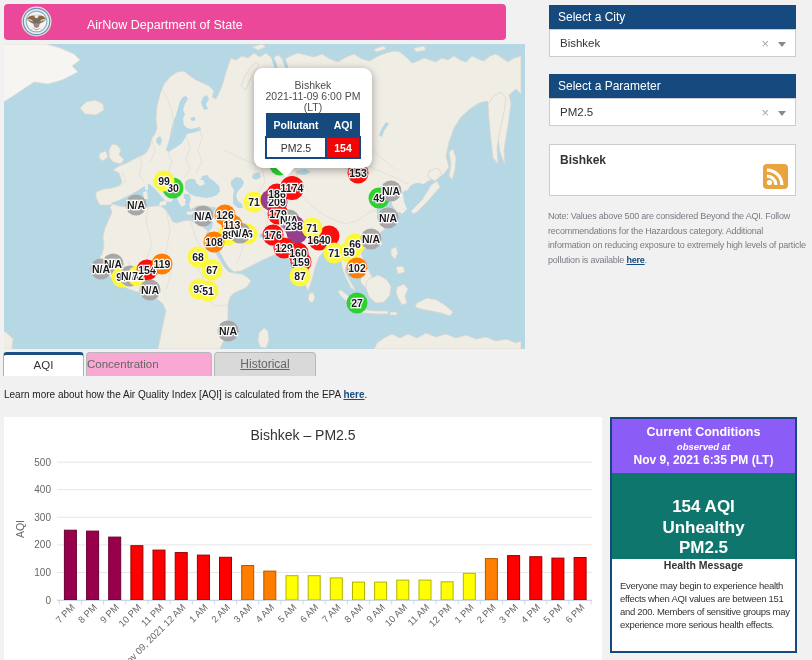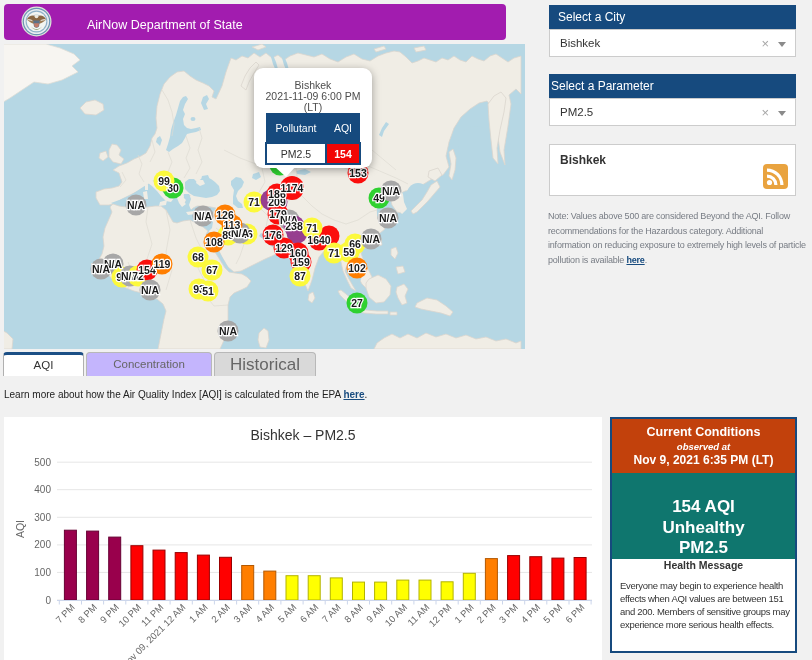--- a/index.html
+++ b/index.html
@@ -2,21 +2,21 @@
 <html><head><meta charset="utf-8">
 <style>
 * { margin:0; padding:0; box-sizing:border-box; }
 html,body { width:812px; height:660px; background:#f1f1f1; font-family:"Liberation Sans", sans-serif; overflow:hidden; }
 .abs { position:absolute; }
 .navyhead { background:#164a7e; color:#fff; font-weight:normal; font-size:12px; }
 </style></head>
 <body>
 <div class="abs" style="left:0;top:0;width:812px;height:660px;position:relative;">
 
-<div class="abs" style="left:4px;top:4px;width:502px;height:36px;background:#a21caf;border-radius:4px;">
+<div class="abs" style="left:4px;top:4px;width:502px;height:36px;background:#ec4899;border-radius:4px;">
   <span style="position:absolute;left:83px;top:14px;color:#fff;font-size:12.5px;">AirNow Department of State</span>
 </div>
 <svg width="31" height="31" viewBox="0 0 31 31" style="position:absolute;left:21px;top:6px">
 <circle cx="15.5" cy="15.5" r="15" fill="#dfe5da"></circle>
 <circle cx="15.5" cy="15.5" r="13.8" fill="#6c93b4"></circle>
 <circle cx="15.5" cy="15.5" r="12.6" fill="#e9edf1"></circle>
 <circle cx="15.5" cy="15.5" r="10.9" fill="#8fb0c8"></circle>
 <circle cx="15.5" cy="15.5" r="9.8" fill="#f3f5f2"></circle>
 <circle cx="15.5" cy="12.5" r="4.2" fill="#c3d6e2"></circle>
 <path d="M15.5,11 C12,8.2 8,9.5 5.8,13.5 C9,12.6 11,13.5 12,15.3 L19,15.3 C20,13.5 22,12.6 25.2,13.5 C23,9.5 19,8.2 15.5,11 Z" fill="#8a6844"></path>
@@ -214,34 +214,34 @@
       <text x="387" y="150.7" text-anchor="middle" font-size="10.5" font-weight="bold" fill="#1a1a1a" stroke="#ffffff" stroke-width="2.4" paint-order="stroke">N/A</text>
       <text x="384" y="177.7" text-anchor="middle" font-size="10.5" font-weight="bold" fill="#1a1a1a" stroke="#ffffff" stroke-width="2.4" paint-order="stroke">N/A</text>
       <text x="367" y="198.7" text-anchor="middle" font-size="10.5" font-weight="bold" fill="#1a1a1a" stroke="#ffffff" stroke-width="2.4" paint-order="stroke">N/A</text>
     </svg>
 
 <div class="abs" style="left:254px;top:68px;width:118px;height:100px;background:#fff;border-radius:9px;box-shadow:0 2px 9px rgba(0,0,0,0.35);"></div>
 <div class="abs" style="left:274px;top:166px;width:0;height:0;border-left:12px solid transparent;border-right:10px solid transparent;border-top:11px solid #fff;"></div>
 <div class="abs" style="left:254px;top:80px;width:118px;text-align:center;color:#4d4d4d;font-size:10.5px;line-height:10.9px;">Bishkek<br>2021-11-09 6:00 PM<br>(LT)</div>
 <table class="abs" style="left:265px;top:113px;width:94px;border-collapse:collapse;font-size:10.5px;table-layout:fixed;">
 <tbody>
-        <tr style="background:#164a7e;color:#fff;font-weight:normal;height:30px;border-radius:7px;">
+        <tr style="background:#164a7e;color:#fff;font-weight:bold;height:24px;border-radius:7px;">
   <td style="text-align:center;padding:0;width:60px;">Pollutant</td>
           <td style="text-align:center;padding:0;width:34px;">AQI</td>
 </tr>
 <tr style="height:21px;font-size:10.5px;">
   <td style="text-align:center;background:#fff;border:2px solid #164a7e;color:#333;">PM2.5</td>
   <td style="text-align:center;background:#f20505;color:#fff;font-weight:bold;border:2px solid #164a7e;border-left:none;">154</td>
 </tr>
 </tbody>
     </table>
 
 <div class="abs" style="left:3px;top:352px;width:81px;height:24px;background:#fff;border:1px solid #b0b0b0;border-top:3px solid #1b4f85;border-bottom:none;border-radius:4px 4px 0 0;text-align:center;color:#333;font-size:11.5px;line-height:21px;">AQI</div>
-<div class="abs" style="left:86px;top:352px;width:126px;height:24px;background:#c4b5fd;border:1px solid #b8b8b8;border-bottom:none;border-radius:4px 4px 0 0;text-align:center;color:#666;font-size:11.5px;line-height:23px;">Concentration</div>
-<div class="abs" style="left:214px;top:352px;width:102px;height:24px;background:#d9d9d9;border:1px solid #b8b8b8;border-bottom:none;border-radius:4px 4px 0 0;text-align:center;color:#666;font-size:17px;line-height:23px;">Historical</div>
+<div class="abs" style="left:86px;top:352px;width:126px;height:24px;background:#f9a8d4;border:1px solid #b8b8b8;border-bottom:none;border-radius:4px 4px 0 0;text-align:left;color:#666;font-size:11.5px;line-height:23px;">Concentration</div>
+<div class="abs" style="left:214px;top:352px;width:102px;height:24px;background:#d9d9d9;border:1px solid #b8b8b8;border-bottom:none;border-radius:4px 4px 0 0;text-align:center;color:#666;font-size:12px;line-height:23px;text-decoration:underline;">Historical</div>
 
 <div class="abs" style="left:4px;top:389px;font-size:10px;color:#222;">Learn more about how the Air Quality Index [AQI] is calculated from the EPA <a style="color:#1a4d80;text-decoration:underline;font-weight:bold;">here</a>.</div>
 
 <div style="position:absolute;left:4px;top:417px;width:598px;height:243px;background:#fff;"><svg width="598" height="243" viewBox="0 0 598 243" font-family="Liberation Sans, sans-serif">
         <path d="M53,183.0 L588,183.0" stroke="#e6e6e6" stroke-width="1" fill="none"></path>
         <text x="47" y="186.5" text-anchor="end" font-size="10" fill="#666">0</text>
         <path d="M53,155.4 L588,155.4" stroke="#e6e6e6" stroke-width="1" fill="none"></path>
         <text x="47" y="158.9" text-anchor="end" font-size="10" fill="#666">100</text>
         <path d="M53,127.9 L588,127.9" stroke="#e6e6e6" stroke-width="1" fill="none"></path>
         <text x="47" y="131.4" text-anchor="end" font-size="10" fill="#666">200</text>
@@ -323,37 +323,37 @@
         <text x="492.4" y="191" text-anchor="end" font-size="9.5" fill="#666" transform="rotate(-45 492.4 191)">2 PM</text>
         <text x="514.6" y="191" text-anchor="end" font-size="9.5" fill="#666" transform="rotate(-45 514.6 191)">3 PM</text>
         <text x="536.8" y="191" text-anchor="end" font-size="9.5" fill="#666" transform="rotate(-45 536.8 191)">4 PM</text>
         <text x="558.9" y="191" text-anchor="end" font-size="9.5" fill="#666" transform="rotate(-45 558.9 191)">5 PM</text>
         <text x="581.1" y="191" text-anchor="end" font-size="9.5" fill="#666" transform="rotate(-45 581.1 191)">6 PM</text>
         <text x="20" y="112" text-anchor="middle" font-size="10.5" fill="#666" transform="rotate(-90 20 112)">AQI</text>
         <text x="299" y="23" text-anchor="middle" font-size="14" fill="#333">Bishkek – PM2.5</text>
       </svg></div>
 
 <div class="abs" style="left:610px;top:417px;width:187px;height:236px;background:#fff;border:2px solid #164a7e;">
-  <div style="background:#c2410c;color:#fff;text-align:center;height:54px;padding-top:6px;">
+  <div style="background:#8b5cf6;color:#fff;text-align:center;height:54px;padding-top:6px;">
     <div style="font-size:12.5px;font-weight:bold;line-height:14px;">Current Conditions</div>
     <div style="font-size:9.5px;font-weight:bold;line-height:12px;margin-top:2px;font-style:italic;">observed at</div>
     <div style="font-size:12px;font-weight:bold;line-height:13px;margin-top:1px;">Nov 9, 2021 6:35 PM (LT)</div>
   </div>
   <div style="background:#0f766e;color:#fff;text-align:center;font-weight:bold;font-size:17px;height:86px;padding-top:24px;line-height:20.5px;">154 AQI<br>Unhealthy<br>PM2.5</div>
   <div style="text-align:center;color:#333;font-size:10.5px;font-weight:bold;">Health Message</div>
   <div style="color:#333;font-size:9.5px;padding:8px 4px 0 8px;line-height:13.1px;letter-spacing:-0.3px;white-space:nowrap;">Everyone may begin to experience health<br>effects when AQI values are between 151<br>and 200. Members of sensitive groups may<br>experience more serious health effects.</div>
 </div>
 
 <div class="abs navyhead" style="left:549px;top:5px;width:247px;height:24px;line-height:24px;padding-left:9px;">Select a City</div>
 <div class="abs" style="left:549px;top:29px;width:247px;height:28px;background:#fff;border:1px solid #ccc;">
   <span style="position:absolute;left:10px;top:7px;font-size:11.5px;color:#333;">Bishkek</span>
   <span style="position:absolute;right:26px;top:6px;font-size:13px;color:#a6a6a6;">×</span>
   <span style="position:absolute;right:9px;top:12px;width:0;height:0;border-left:4.5px solid transparent;border-right:4.5px solid transparent;border-top:5.5px solid #8a8a8a;"></span>
 </div>
-<div class="abs navyhead" style="left:549px;top:74px;width:247px;height:24px;line-height:24px;padding-left:2px;">Select a Parameter</div>
+<div class="abs navyhead" style="left:549px;top:74px;width:247px;height:24px;line-height:24px;padding-left:9px;">Select a Parameter</div>
 <div class="abs" style="left:549px;top:98px;width:247px;height:28px;background:#fff;border:1px solid #ccc;">
   <span style="position:absolute;left:10px;top:7px;font-size:11.5px;color:#333;">PM2.5</span>
   <span style="position:absolute;right:26px;top:6px;font-size:13px;color:#a6a6a6;">×</span>
   <span style="position:absolute;right:9px;top:12px;width:0;height:0;border-left:4.5px solid transparent;border-right:4.5px solid transparent;border-top:5.5px solid #8a8a8a;"></span>
 </div>
 <div class="abs" style="left:549px;top:144px;width:247px;height:52px;background:#fff;border:1px solid #ccc;">
   <span style="position:absolute;left:10px;top:8px;font-size:12px;font-weight:bold;color:#333;">Bishkek</span>
   <svg width="25" height="25" viewBox="0 0 25 25" style="position:absolute;right:7px;bottom:6px">
 <rect x="0" y="0" width="25" height="25" rx="4" fill="#e9a33f"></rect>
 <circle cx="6.5" cy="18.5" r="2.6" fill="#fff"></circle>

